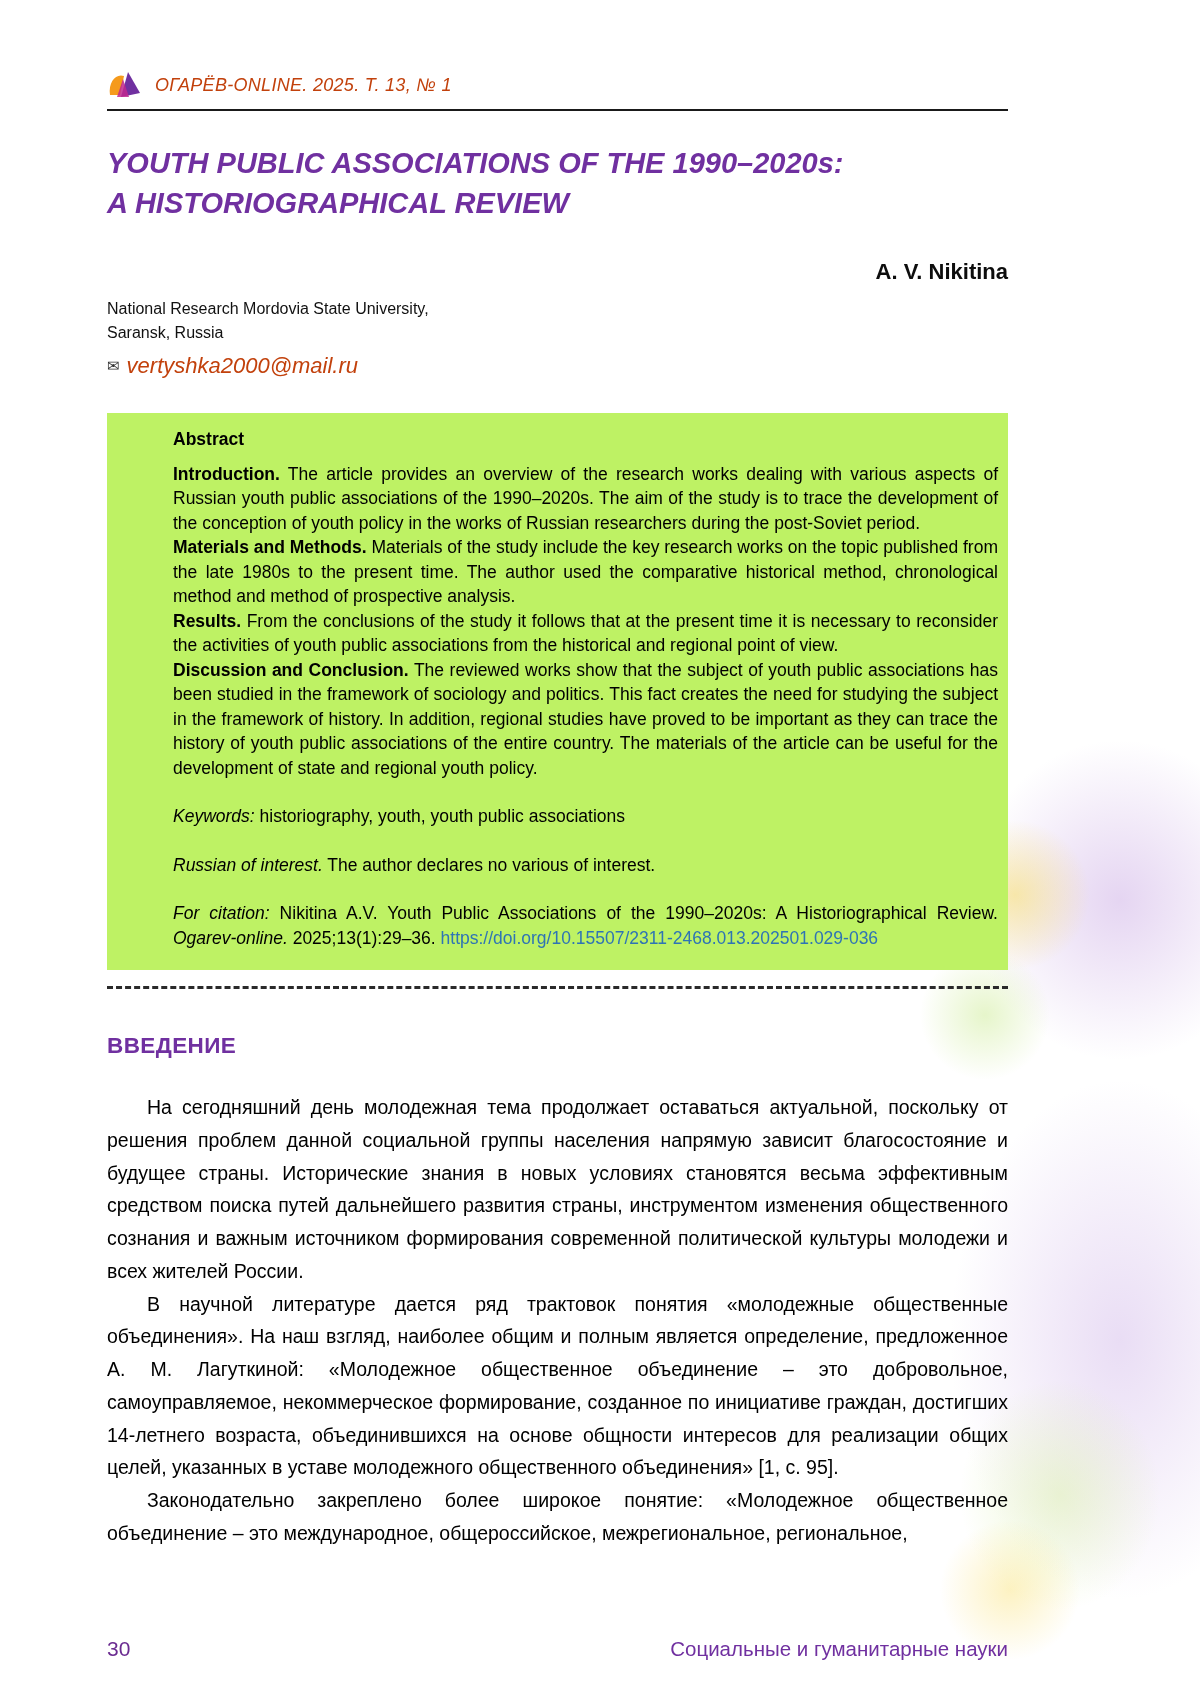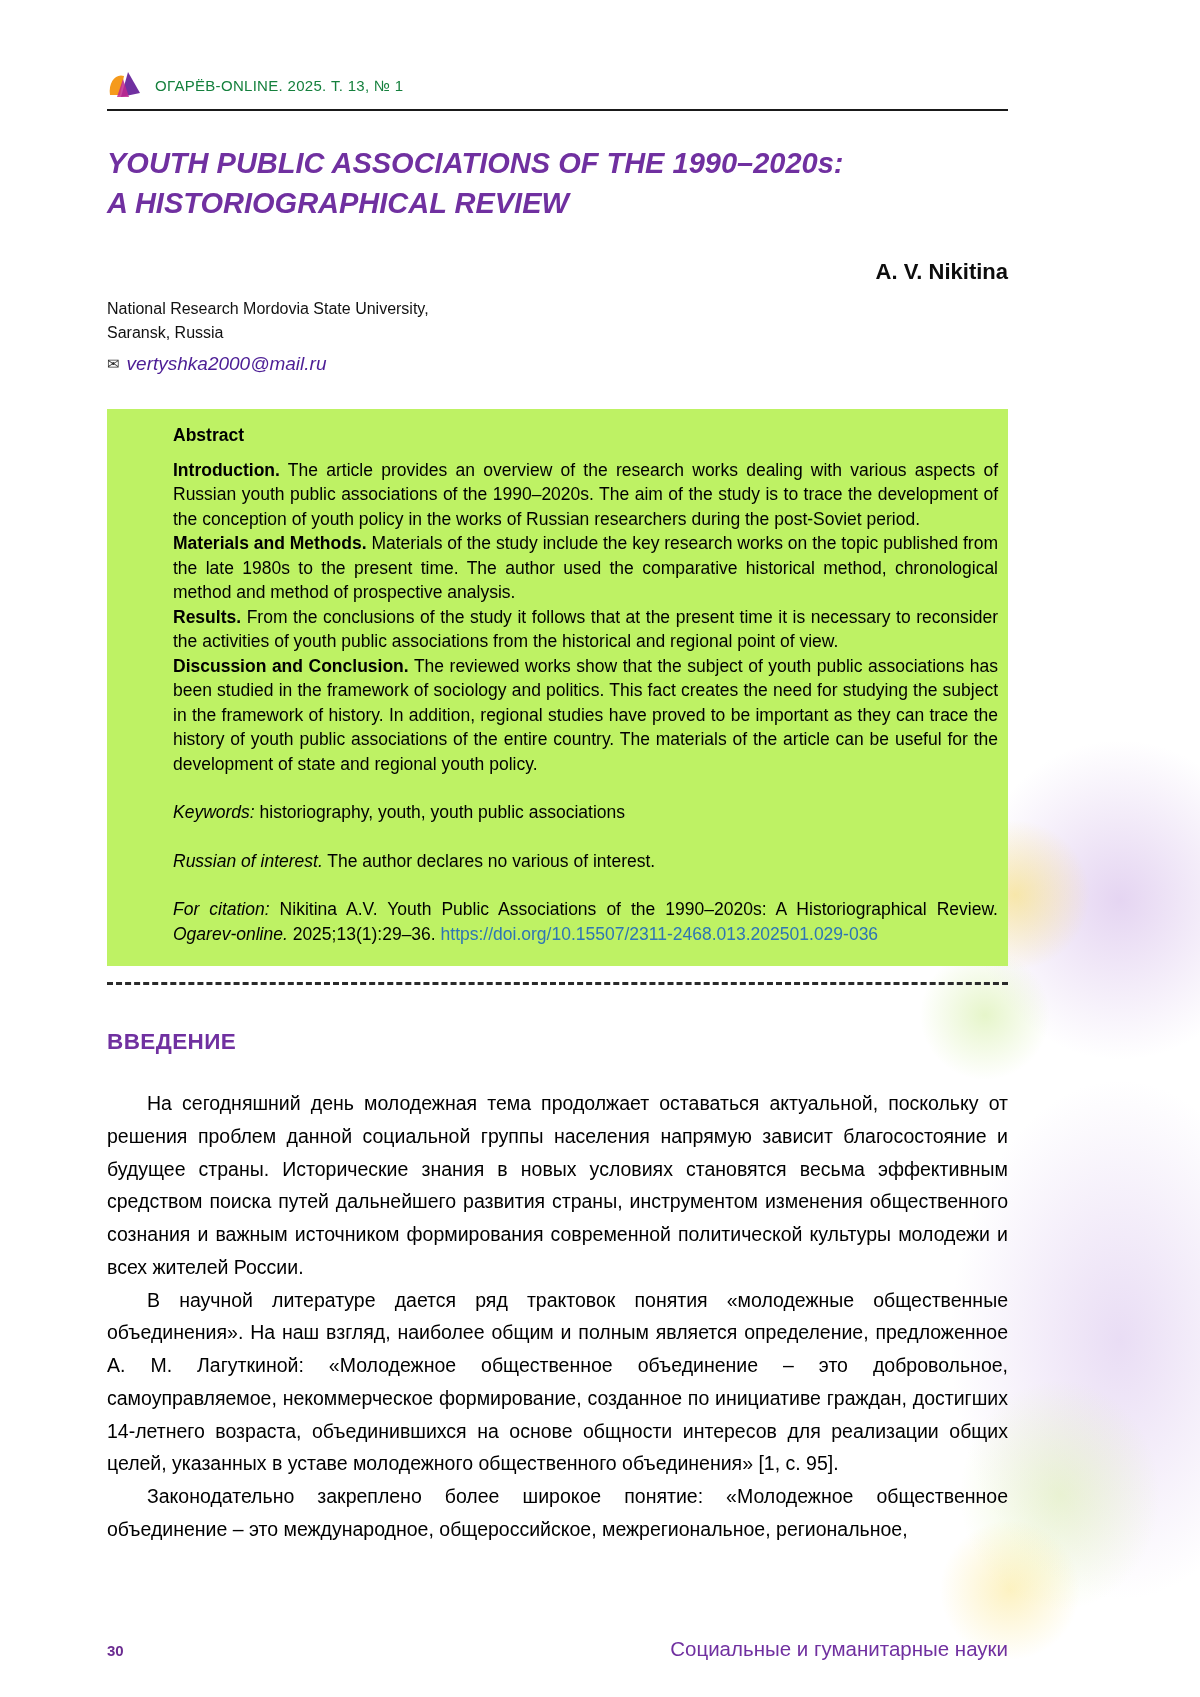--- a/index.html
+++ b/index.html
@@ -25,30 +25,30 @@
            background: radial-gradient(closest-side, rgba(198,166,228,0.38), rgba(198,166,228,0)); }
   .blob5 { right: 40px; top: 1380px; width: 200px; height: 230px;
            background: radial-gradient(closest-side, rgba(214,238,160,0.45), rgba(214,238,160,0)); }
   .blob6 { right: 120px; top: 1520px; width: 140px; height: 140px;
            background: radial-gradient(closest-side, rgba(250,226,120,0.45), rgba(250,226,120,0)); }
 
   .content { position: relative; z-index: 1; padding: 0 192px 0 107px; }
 
   .journal-header { display: flex; align-items: center; gap: 12px; padding-top: 70px; }
   .journal-header .logo { width: 36px; height: 30px; flex: 0 0 auto; }
-  .journal-title { color: #15803d; font-size: 15px; letter-spacing: 0.3px; }
+  .journal-title { color: #c2410c; font-size: 18px; letter-spacing: 0.3px; font-style: italic; }
   .header-rule { border: none; border-top: 2px solid #1a1a1a; margin: 9px 0 0 0; }
 
   .article-title { margin-top: 32px; color: #7030a0; font-weight: bold; font-size: 29px; line-height: 1.38; font-style: italic; }
 
   .author-name { margin-top: 36px; font-weight: bold; font-size: 22px; color: #0d0d0d; text-align: right; }
   .affiliation { margin-top: 12px; font-size: 16px; line-height: 1.5; color: #111; }
   .email-row { margin-top: 8px; font-size: 16px; display: flex; align-items: center; gap: 7px; }
   .envelope { font-size: 15px; color: #333; }
-  .email-address { font-style: italic; font-size: 19px; color: #4c1d95; }
+  .email-address { font-style: italic; font-size: 22px; color: #c2410c; }
 
   .abstract {
     margin-top: 34px;
     background: #bef264;
     padding: 14px 10px 20px 66px;
     font-size: 17.5px;
     line-height: 1.4;
   }
   .abstract p { margin: 0; text-align: justify; }
   .abstract .heading { font-weight: bold; margin-bottom: 10px; text-align: left; }
@@ -66,21 +66,21 @@
   .section-heading { margin-top: 44px; color: #7030a0; font-weight: bold; font-size: 22.5px; letter-spacing: 0.4px; }
 
   .body-text { margin-top: 32px; }
   .body-text p { margin: 0; font-size: 19.5px; line-height: 1.68; text-align: justify; text-indent: 40px; }
 
   .page-footer {
     position: absolute; z-index: 1;
     left: 107px; right: 192px; bottom: 36px;
     display: flex; justify-content: space-between; align-items: baseline;
   }
-  .page-number { color: #6b2c91; font-weight: bold; font-size: 15px; }
+  .page-number { color: #6b2c91; font-weight: normal; font-size: 21px; }
   .footer-section { color: #7030a0; font-size: 20.5px; }
 </style>
 </head>
 <body>
 
 <div class="page">
 
   <div class="blob blob1"></div>
   <div class="blob blob2"></div>
   <div class="blob blob3"></div>

